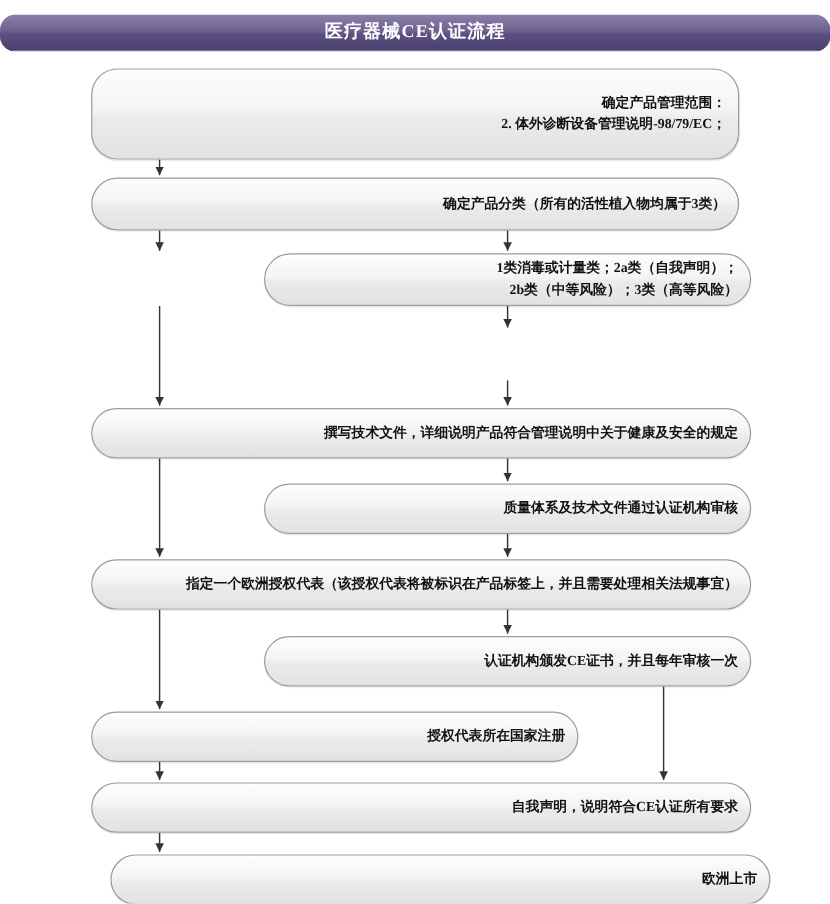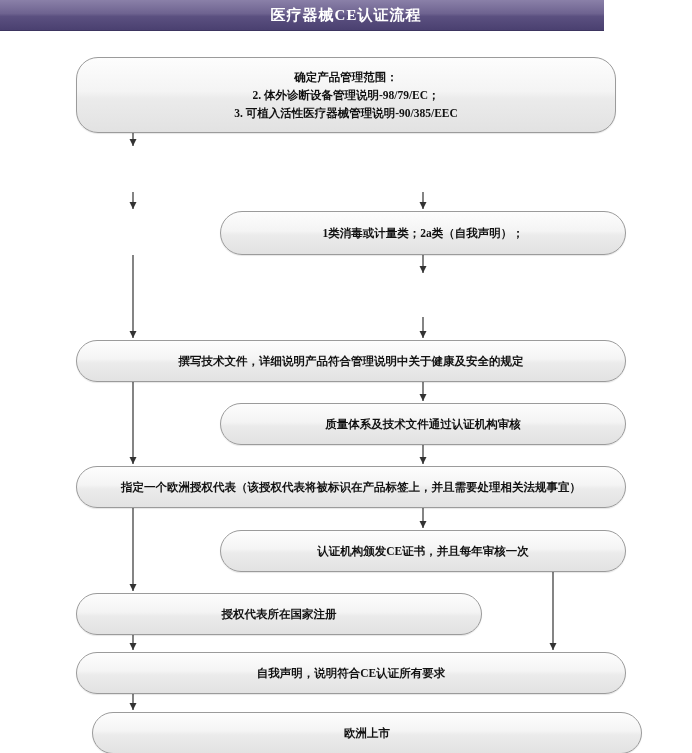--- a/index.html
+++ b/index.html
@@ -16,25 +16,26 @@
   }
   #stage {
     position: relative;
     width: 692px;
     height: 753px;
   }
   
   .title-bar {
     position: absolute;
     left: 0;
-    top: 0;
-    width: 604px;
+    top: 12px;
+    width: 692px;
     height: 30px;
     background: linear-gradient(to bottom, #8a80a8 0%, #6e6390 45%, #5b5080 55%, #4a4070 100%);
     border-bottom: 1px solid #3d3560;
+    border-radius: 13px;
   }
   .title-bar .title-text {
     position: absolute;
     left: 0;
     top: 0;
     width: 692px;
     line-height: 30px;
     text-align: center;
     color: #ffffff;
     font-size: 15px;
@@ -45,21 +46,21 @@
   
   .node {
     position: absolute;
     box-sizing: border-box;
     background: linear-gradient(to bottom, #fdfdfd 0%, #f4f4f4 45%, #ebebeb 55%, #e2e2e2 100%);
     border: 1px solid #9b9b9b;
     border-radius: 22px;
     display: flex;
     align-items: center;
     justify-content: center;
-    text-align: center;
+    text-align: right;
     color: #111111;
     font-size: 11.5px;
     line-height: 18px;
     font-family: "Liberation Serif", serif;
     font-weight: bold;
     padding: 1px 10px;
     box-shadow: 0 1px 1px rgba(0,0,0,0.10);
   }
   .node .lines {
     width: 100%;
@@ -121,26 +122,31 @@
       <path d="M133,635 L133,650"></path>
 
       <path d="M133,694 L133,710"></path>
     </g>
   </svg>
 
 <div class="node" style="left: 76px; top: 57px; width: 540px; height: 76px;">
       <div class="lines">
         <div>确定产品管理范围：</div>
         <div>2. 体外诊断设备管理说明-98/79/EC；</div>
-        <div>3. 可植入活性医疗器械管理说明-90/385/EEC</div>
+      </div>
+    </div>
+    <div class="node" style="left: 76px; top: 148px; width: 540px; height: 44px;">
+      <div class="lines">
+        <div>确定产品分类（所有的活性植入物均属于3类）</div>
       </div>
     </div>
     <div class="node" style="left: 220px; top: 211px; width: 406px; height: 44px;">
       <div class="lines">
         <div>1类消毒或计量类；2a类（自我声明）；</div>
+        <div>2b类（中等风险）；3类（高等风险）</div>
       </div>
     </div>
     <div class="node" style="left: 76px; top: 340px; width: 550px; height: 42px;">
       <div class="lines">
         <div>撰写技术文件，详细说明产品符合管理说明中关于健康及安全的规定</div>
       </div>
     </div>
     <div class="node" style="left: 220px; top: 403px; width: 406px; height: 42px;">
       <div class="lines">
         <div>质量体系及技术文件通过认证机构审核</div>

